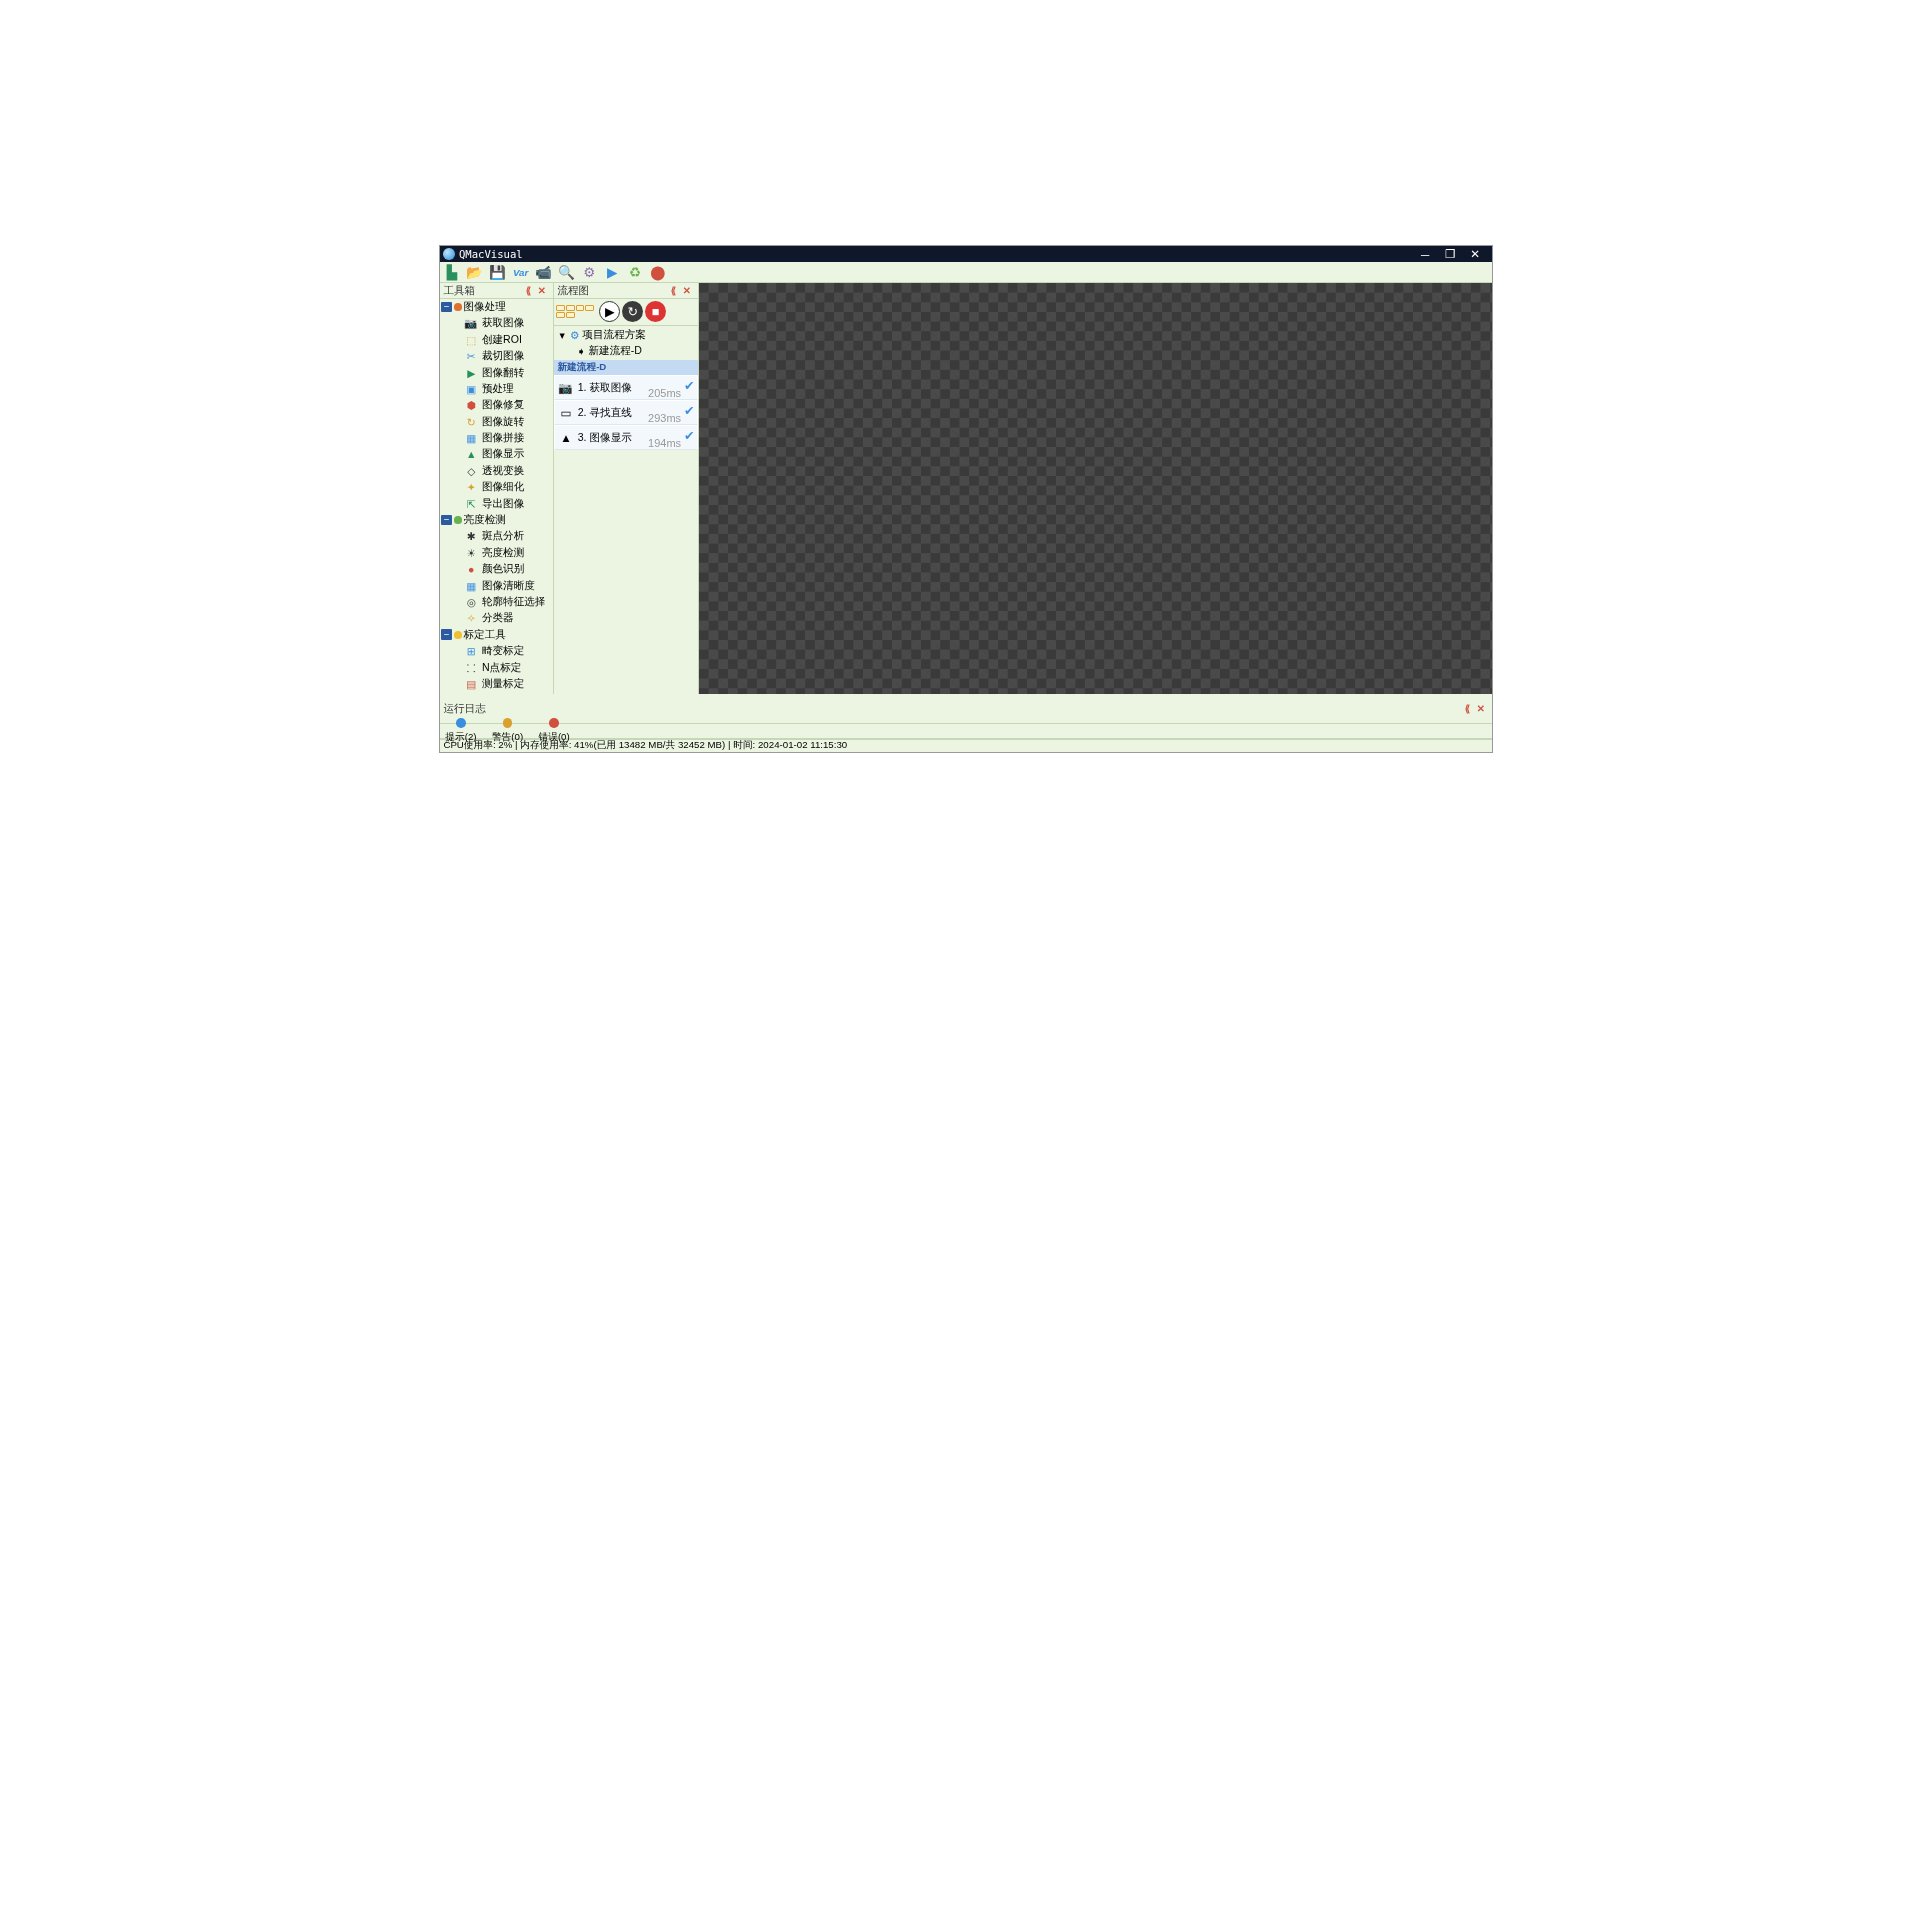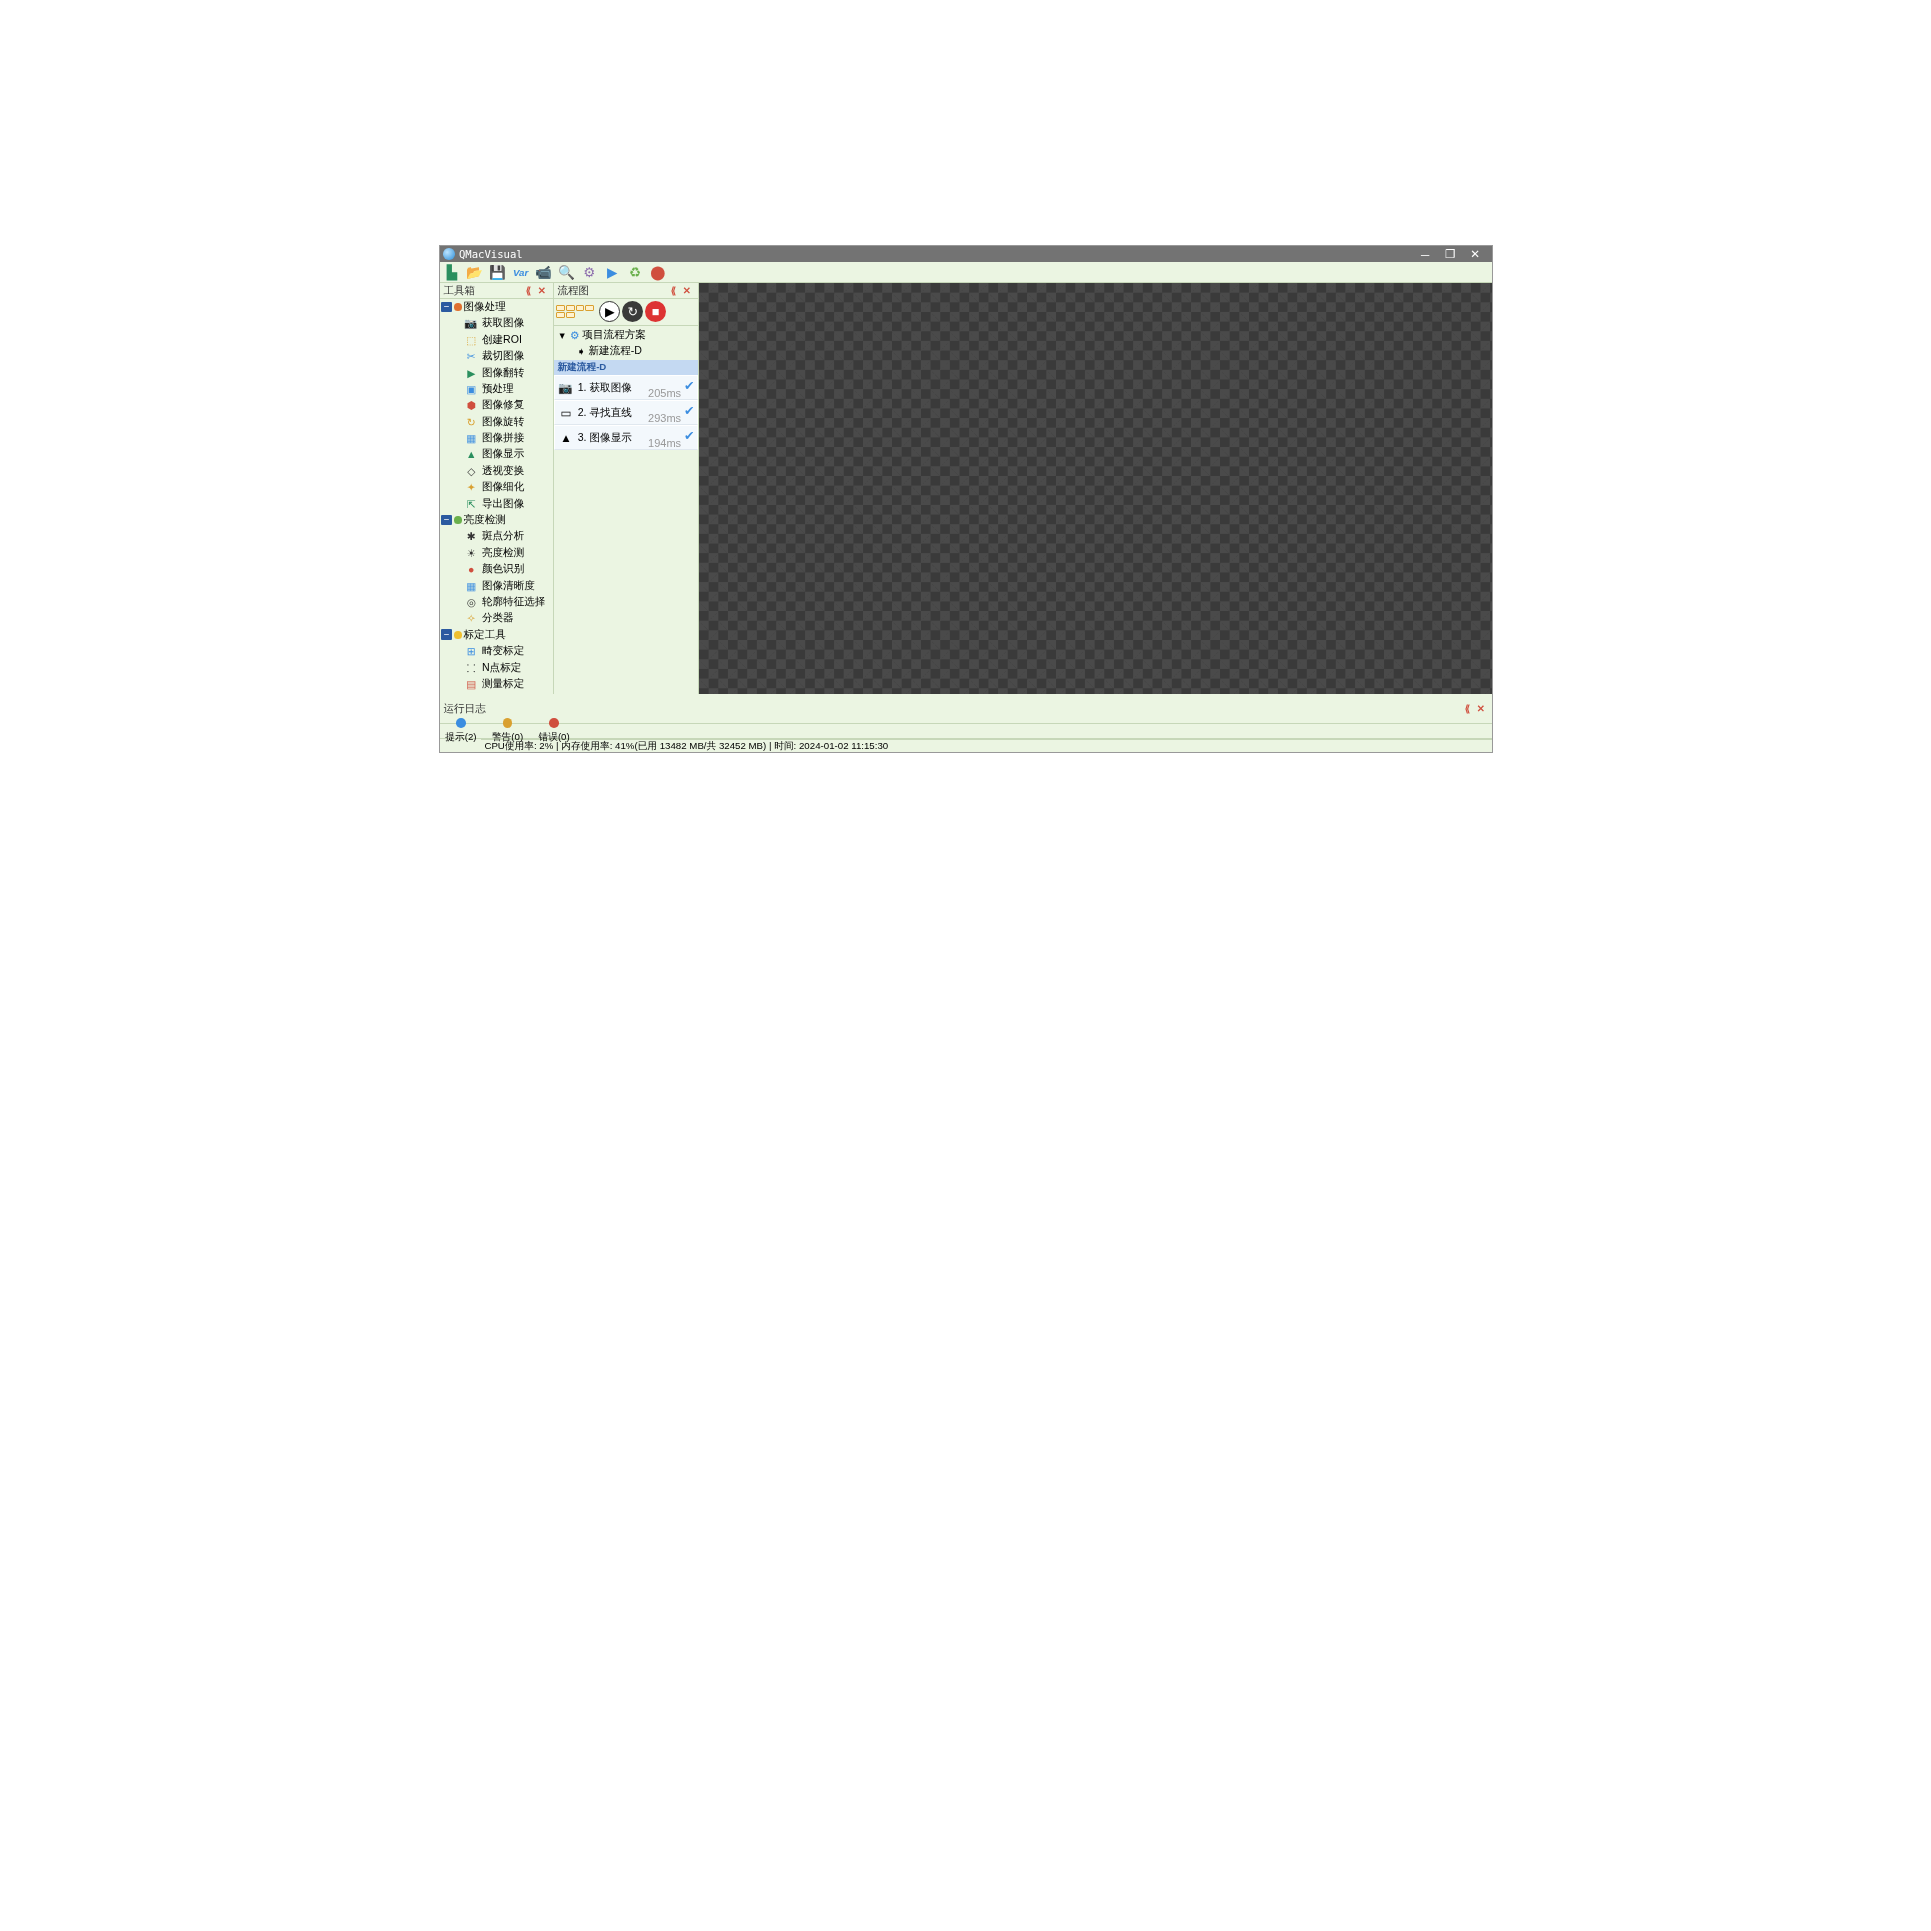--- a/index.html
+++ b/index.html
@@ -1,21 +1,21 @@
 <!DOCTYPE html>
 <html><head>
 <meta charset="utf-8">
 <style>
 * { margin: 0; padding: 0; box-sizing: border-box; font-family: "Microsoft YaHei", Arial, sans-serif; }
 body { background: #fff; }
 .app-wrapper { width: 1054px; margin: 0 auto; padding-top: 245px; }
 .window { border: 1px solid #999; background: #ebf5e2; font-size: 10.6px; }
 
 
-.titlebar { background: #737373; color: #fff; height: 16.4px; display: flex; align-items: center; padding: 0 3.9px; }
+.titlebar { background: #0f172a; color: #fff; height: 16.4px; display: flex; align-items: center; padding: 0 3.9px; }
 .titlebar .app-icon { width: 11.6px; height: 11.6px; border-radius: 50%; background: radial-gradient(circle at 35% 35%, #bce4ff, #2b8dd6); margin-right: 3.9px; }
 .titlebar .title { flex: 1; font-family: Consolas, monospace; font-size: 10.6px; }
 .titlebar .win-btn { width: 25px; height: 16.4px; display: inline-flex; align-items: center; justify-content: center; font-size: 11.6px; cursor: pointer; }
 
 
 .menubar { display: flex; height: 17.4px; align-items: center; background: #ebf5e2; padding: 0 3.9px; gap: 3.9px; border-bottom: 1px solid #d8e6cd; }
 .menubar .menu-item { padding: 1px 5.8px; cursor: pointer; }
 
 
 .toolbar { display: flex; height: 21px; align-items: center; background: #ebf5e2; padding: 0 1.9px; gap: 1.9px; border-bottom: 1px solid #c6d7b8; }
@@ -72,21 +72,21 @@
 .log-tabs { height: 14.5px; display: flex; align-items: center; gap: 15.4px; padding: 0 5.8px; background: #ebf5e2; border-bottom: 1px solid #c6d7b8; }
 .log-tab { display: flex; align-items: center; gap: 2.9px; cursor: pointer; font-size: 9.7px; flex-direction: column; }
 .log-tab .bullet { width: 9.7px; height: 9.7px; border-radius: 50%; }
 .log-body { height: 41px; background: #fff; padding: 1.9px 3.9px; font-size: 9.7px; border-top: 1px solid #c6d7b8; }
 .log-line { white-space: nowrap; }
 .log-ts { color: #2b5aa0; }
 .log-msg1 { color: #9030a0; }
 .log-msg2 { color: #2b5aa0; }
 
 
-.statusbar { height: 13.5px; background: #ebf5e2; font-size: 9.7px; font-family: Consolas, monospace; padding: 0 3.9px; display: flex; align-items: center; border-top: 1px solid #c6d7b8; margin-left: 41px; }
+.statusbar { height: 13.5px; background: #ebf5e2; font-size: 9.7px; font-family: Consolas, monospace; padding: 0 3.9px; display: flex; align-items: flex-end; border-top: 1px solid #c6d7b8; }
 </style>
 </head>
 <body>
 
 <div class="app-wrapper">
 <div class="window">
 
   <div class="titlebar">
     <div class="app-icon"></div>
     <div class="title">QMacVisual</div>

